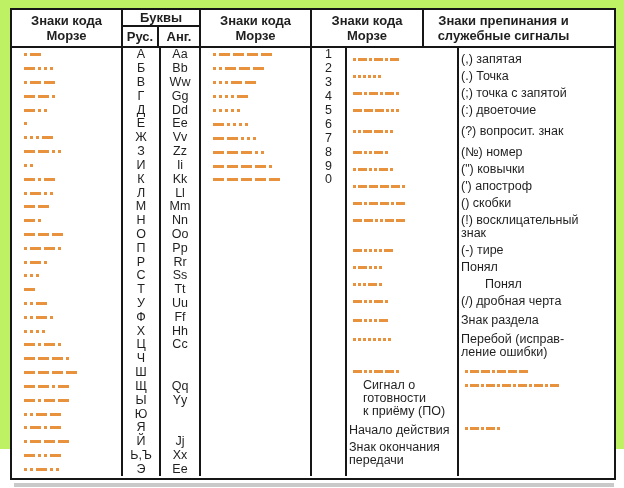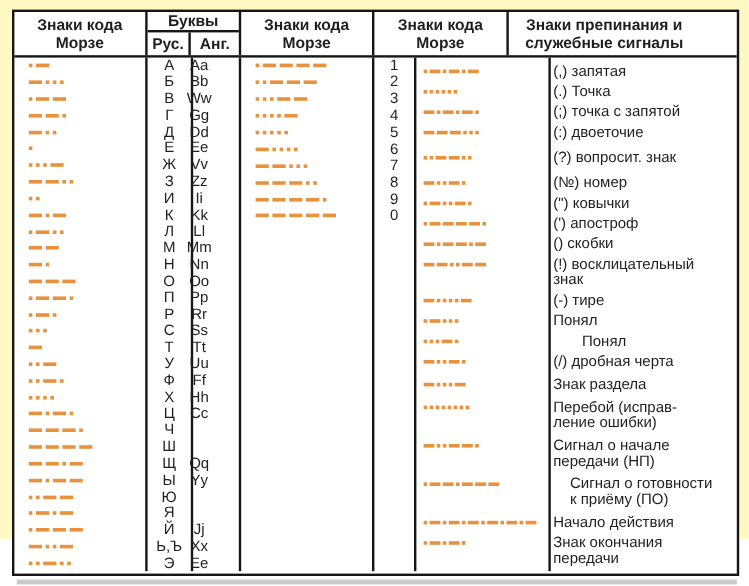--- a/index.html
+++ b/index.html
@@ -1,18 +1,18 @@
 <!DOCTYPE html>
 <html><head>
 <meta charset="utf-8">
 <style>
   * { box-sizing: border-box; margin: 0; padding: 0; }
   html,body { width:624px; height:488px; background:#ffffff; overflow:hidden;
     font-family:"Liberation Sans", sans-serif; color:#1f1f1f; }
-  .page { position:relative; width:624px; height:449px; background:#fef9c3; }
+  .page { position:relative; width:624px; height:449px; background:#bef264; }
 
   .morse-table { position:absolute; left:10px; top:8px; width:606px; height:472px;
     border:2px solid #161616; background:#fff; }
 
   
   .thead { display:flex; height:38px; border-bottom:2px solid #161616; }
   .hcell { border-left:2px solid #161616; font-weight:bold; font-size:13px; line-height:15px;
     text-align:center; display:flex; align-items:center; justify-content:center;
     white-space:pre-line; }
   .hcell:first-child { border-left:none; }
@@ -25,21 +25,21 @@
   .h2-rus { width:36px; border-right:2px solid #161616; display:flex; align-items:center; justify-content:center; }
   .h2-eng { flex:1; display:flex; align-items:center; justify-content:center; }
 
   
   .tbody { position:relative; height:428px; }
   .vdiv { position:absolute; top:0; bottom:0; width:2px; background:#161616; }
 
   .col { position:absolute; top:0; height:100%; display:flex; flex-direction:column; }
   .c-lm { left:0;   width:109px; }   
   .c-lr { left:111px; width:36px; }  
-  .c-le { left:135px; width:38px; }  
+  .c-le { left:149px; width:38px; }  
   .c-dm { left:189px; width:109px; } 
   .c-dg { left:300px; width:33px; }  
 
   .lrow { flex:1; display:flex; align-items:center; }
   .drow { height:13.9px; display:flex; align-items:center; }
   .cell-morse { padding-left:12px; }
   .cell-center { justify-content:center; font-size:12.5px; line-height:13px; }
 
   
   .punct-grid { position:absolute; left:335px; top:0; width:267px; padding-top:3px;
@@ -433,22 +433,20 @@
           <div class="pm sm" style="margin-top: 0px;"><span class="dot"></span><span class="dot"></span><span class="dot"></span><span class="dash"></span><span class="dot"></span></div>
           <div class="pl" style="margin-top: 0px; margin-left: 24px;">Понял</div>
           <div class="pm sm" style="margin-top: 0px;"><span class="dash"></span><span class="dot"></span><span class="dot"></span><span class="dash"></span><span class="dot"></span></div>
           <div class="pl" style="margin-top: 0px;">(/) дробная черта</div>
           <div class="pm sm" style="margin-top: 2px;"><span class="dash"></span><span class="dot"></span><span class="dot"></span><span class="dot"></span><span class="dash"></span></div>
           <div class="pl" style="margin-top: 2px;">Знак раздела</div>
           <div class="pm sm" style="margin-top: 2px;"><span class="dot"></span><span class="dot"></span><span class="dot"></span><span class="dot"></span><span class="dot"></span><span class="dot"></span><span class="dot"></span><span class="dot"></span></div>
           <div class="pl" style="margin-top: 2px;">Перебой (исправ-
 ление ошибки)</div>
           <div class="pm sm" style="margin-top: 2px;"><span class="dash"></span><span class="dot"></span><span class="dot"></span><span class="dash"></span><span class="dash"></span><span class="dot"></span></div>
-          <div class="pl" style="margin-top: 2px;">Сигнал о начале
-передачи (НП)</div>
           <div class="pm sm" style="margin-top: 2px;"><span class="dot"></span><span class="dash"></span><span class="dash"></span><span class="dot"></span><span class="dash"></span><span class="dash"></span><span class="dash"></span></div>
           <div class="pl" style="margin-top: 2px; margin-left: 14px;">Сигнал о готовности
 к приёму (ПО)</div>
           <div class="pm sm" style="margin-top: 2px;"><span class="dot"></span><span class="dash"></span><span class="dot"></span><span class="dash"></span><span class="dot"></span><span class="dash"></span><span class="dot"></span><span class="dash"></span><span class="dot"></span><span class="dash"></span><span class="dot"></span><span class="dash"></span></div>
           <div class="pl" style="margin-top: 2px;">Начало действия</div>
           <div class="pm sm" style="margin-top: 0px;"><span class="dot"></span><span class="dash"></span><span class="dot"></span><span class="dash"></span><span class="dot"></span></div>
           <div class="pl" style="margin-top: 0px;">Знак окончания
 передачи</div>
         </div>
     </div>

